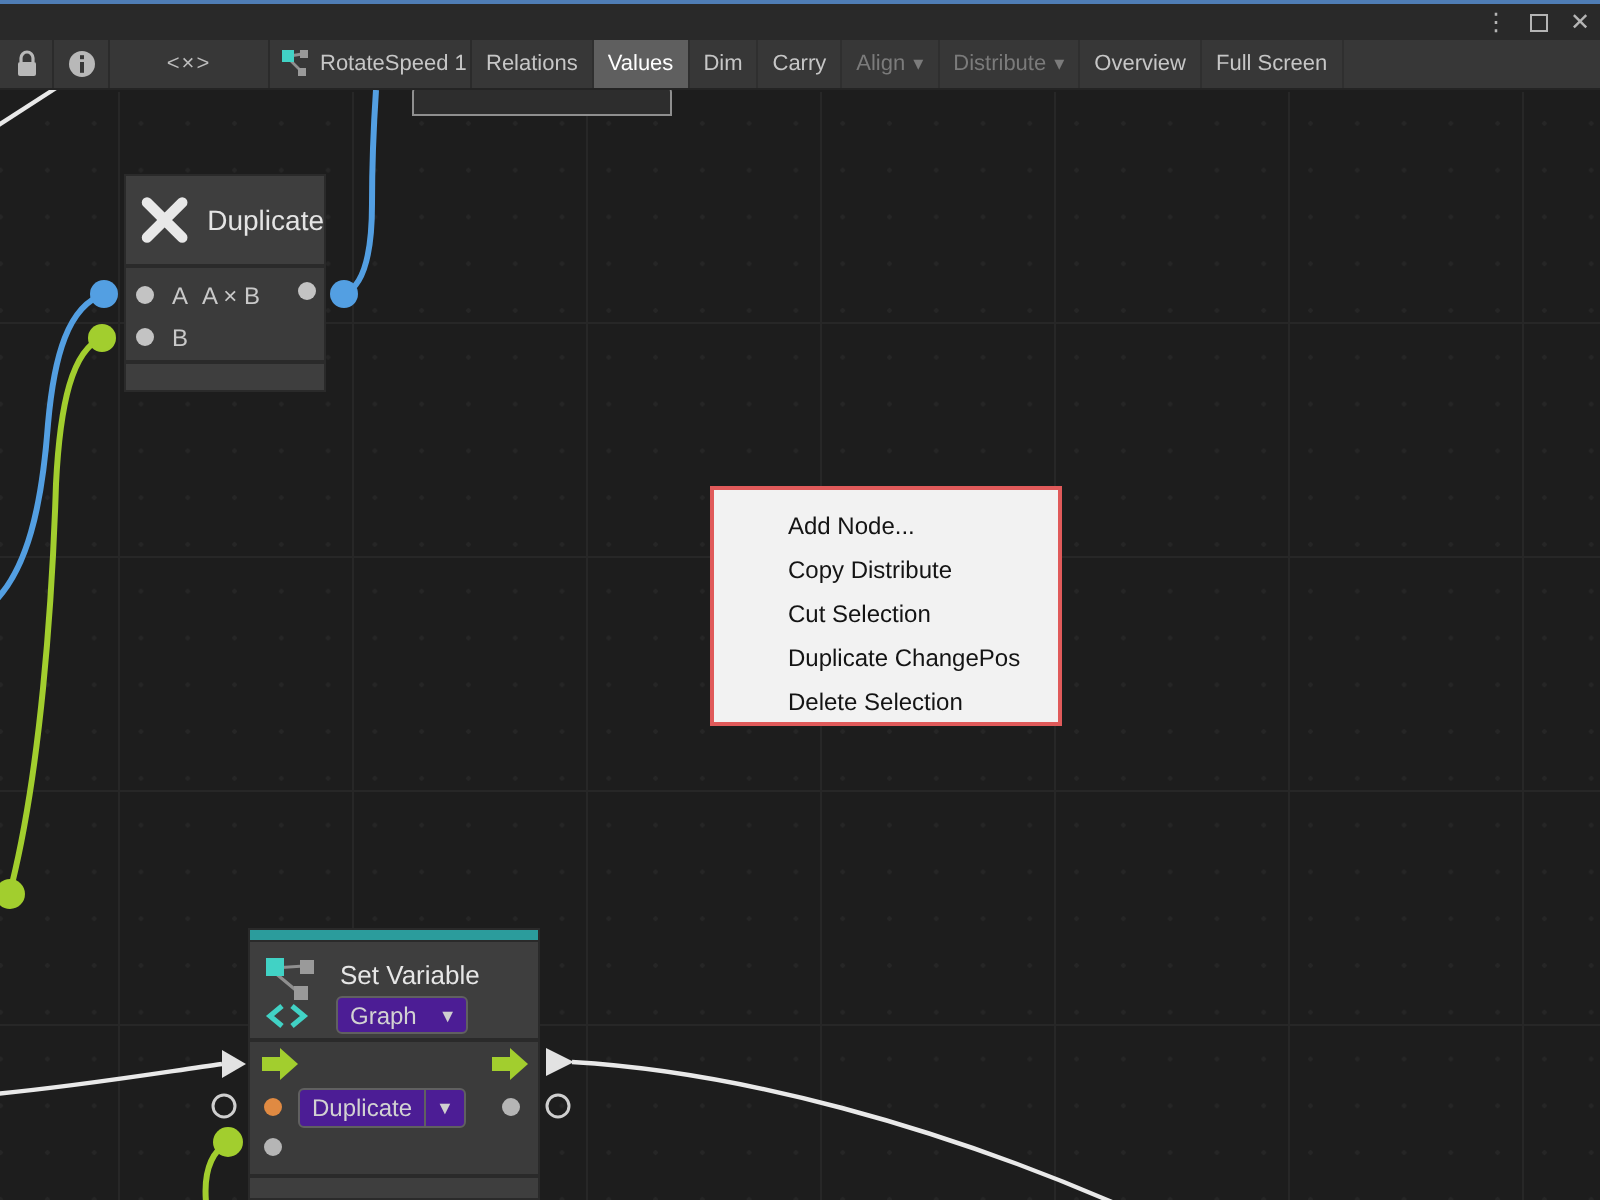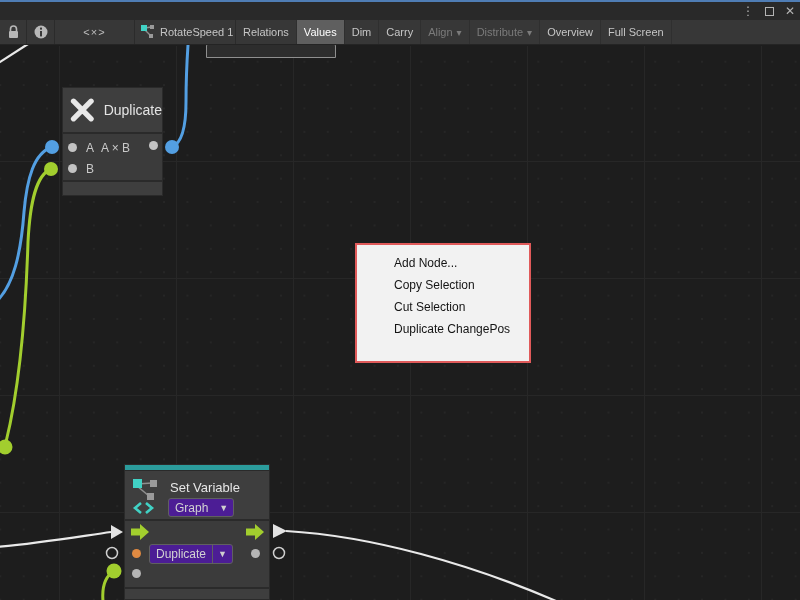--- a/index.html
+++ b/index.html
@@ -220,18 +220,19 @@
     <polygon class="tri" points="273,524 287,531 273,538"></polygon>
     <circle class="ring" cx="112" cy="553" r="5.5"></circle>
     <circle class="ring" cx="279" cy="553" r="5.5"></circle>
 
     <path class="arrow-green" d="M131,528.5 h9 v-4.5 l9,8 l-9,8 v-4.5 h-9 z"></path>
     <path class="arrow-green" d="M246,528.5 h9 v-4.5 l9,8 l-9,8 v-4.5 h-9 z"></path>
   </svg>
 
   <div class="ctx-menu">
       <div class="ctx-item">Add Node...</div>
-      <div class="ctx-item">Copy Selection</div>
+      <div class="ctx-item">Copy Distribute</div>
       <div class="ctx-item">Cut Selection</div>
       <div class="ctx-item">Duplicate ChangePos</div>
+      <div class="ctx-item">Delete Selection</div>
     </div>
 
 </div>
 
 </body></html>

